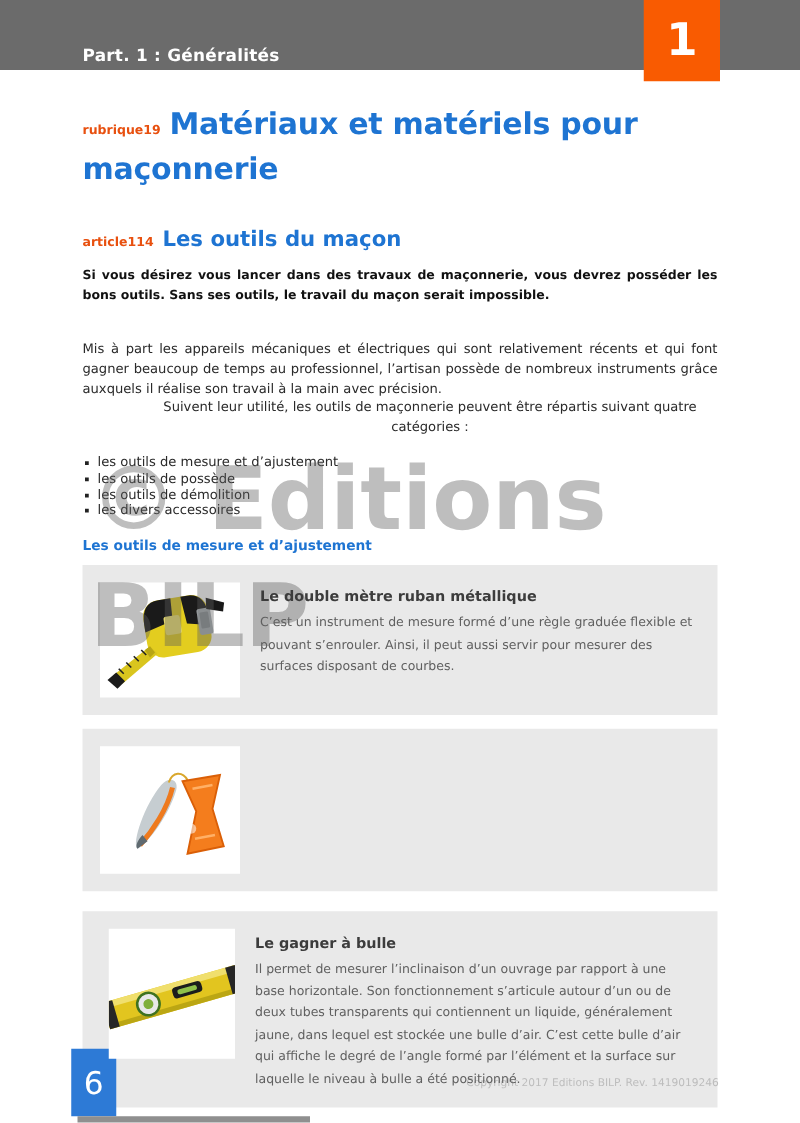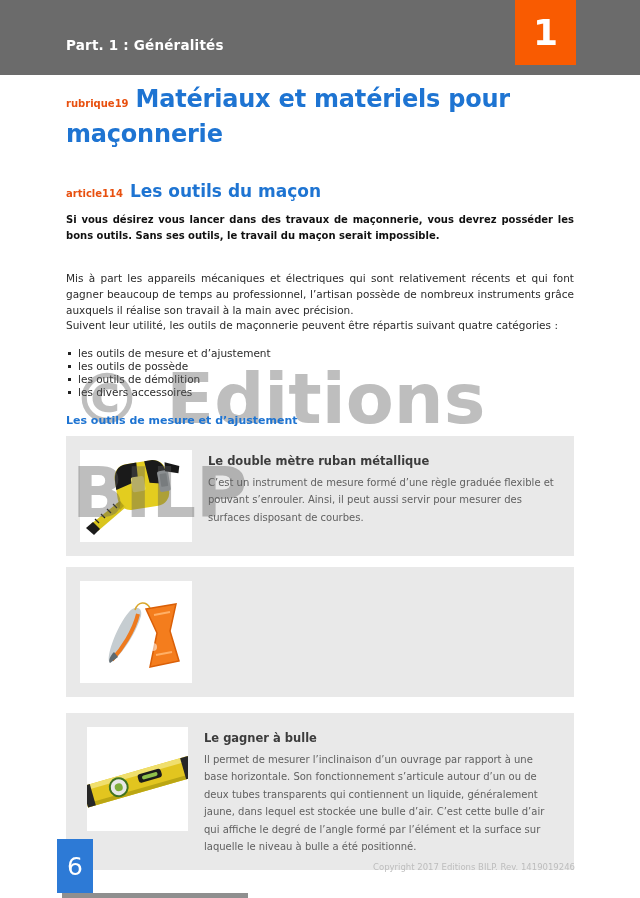--- a/index.html
+++ b/index.html
@@ -3,34 +3,34 @@
 <meta charset="utf-8">
 <style>
   html,body{margin:0;padding:0;}
   body{
     width:640px;height:898px;position:relative;overflow:hidden;
     background:#ffffff;
     font-family:"DejaVu Sans","Liberation Sans",sans-serif;
     color:#1f1f1f;
   }
   
-  .page-header{position:absolute;left:0;top:0;width:640px;height:75px;background:#6b6b6b;}
+  .page-header{position:absolute;left:0;top:0;width:640px;height:56px;background:#6b6b6b;}
   .part-label{position:absolute;left:66px;top:37px;color:#ffffff;font-size:13.5px;font-weight:bold;letter-spacing:.2px;}
   .chapter-box{position:absolute;left:515px;top:0;width:61px;height:65px;background:#f95b01;
     display:flex;align-items:center;justify-content:center;color:#fff;font-size:36px;font-weight:bold;}
   
   .content{position:absolute;left:66px;top:84px;width:508px;}
   .h1-block{font-size:24px;font-weight:bold;color:#1e74d2;line-height:30px;letter-spacing:-.2px;}
   .tag{font-size:10px;font-weight:bold;color:#e8500f;margin-right:7px;letter-spacing:0;}
   .h1-block .tag{vertical-align:baseline;}
   .article-line{margin-top:32px;font-size:17px;font-weight:bold;color:#1e74d2;}
   .intro{margin-top:11px;font-size:10px;font-weight:bold;color:#111;line-height:1.55;text-align:justify;}
   .para{margin:0;font-size:10.5px;color:#2a2a2a;line-height:1.5;text-align:justify;}
   .para-group{margin-top:28px;}
-  .p2{text-align:left;}
+  .p2{text-align:center;margin-left:48px;}
   ul.bullets{margin:13px 0 0 0;padding:0;list-style:none;}
   ul.bullets li{font-size:10.5px;color:#2a2a2a;line-height:12.9px;padding-left:12px;position:relative;}
   ul.bullets li::before{content:"";position:absolute;left:2px;top:5px;width:3px;height:3px;background:#222;}
   .section-heading{margin-top:15px;font-size:11px;font-weight:bold;color:#1e74d2;position:relative;z-index:3;}
   
   .card{background:#e9e9e9;margin-top:9px;padding:14px;display:flex;align-items:flex-start;}
   .card.c2{margin-top:11px;}
   .card.c3{margin-top:16px;}
   .imgbox{background:#ffffff;width:112px;flex:0 0 112px;position:relative;z-index:1;overflow:hidden;}
   .c1 .imgbox{height:92px;}

